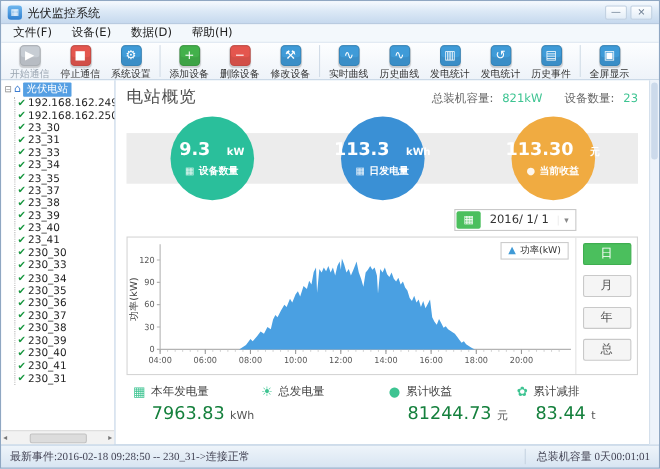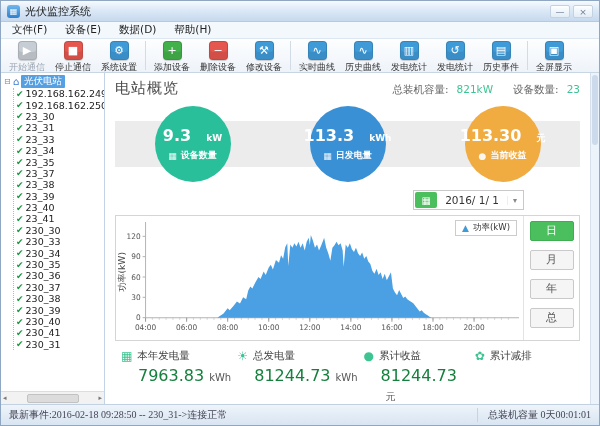--- a/index.html
+++ b/index.html
@@ -455,37 +455,37 @@
           </div>
           <div class="stat-vals">
             <span class="stat-val">7963.83</span><span class="stat-unit">kWh</span>
           </div>
         </div>
         <div class="stat">
           <div class="stat-top">
             <span class="stat-ico">☀</span>
             <span>总发电量</span>
           </div>
-          <div class="stat-vals">
-            <span class="stat-val">81244.73</span><span class="stat-unit">kWh</span>
-          </div>
         </div>
         <div class="stat">
           <div class="stat-top">
             <span class="stat-ico">●</span>
             <span>累计收益</span>
           </div>
           <div class="stat-vals">
             <span class="stat-val">81244.73</span><span class="stat-unit">元</span>
           </div>
         </div>
         <div class="stat">
           <div class="stat-top">
             <span class="stat-ico">✿</span>
             <span>累计减排</span>
+          </div>
+          <div class="stat-vals">
+            <span class="stat-val">83.44</span><span class="stat-unit">t</span>
           </div>
         </div>
         </div>
     </div>
 
     <div class="vscroll">
       <div class="vthumb"></div>
     </div>
   </div>
 

